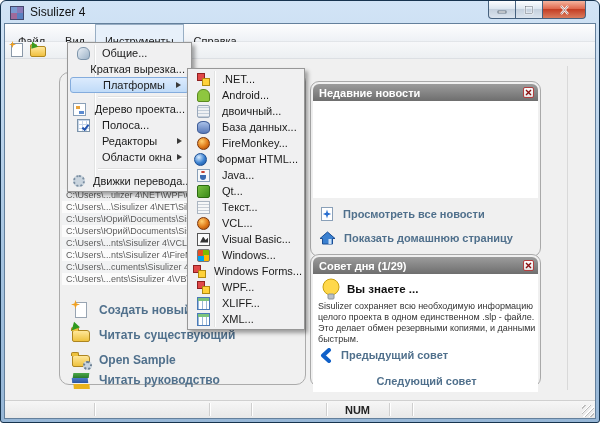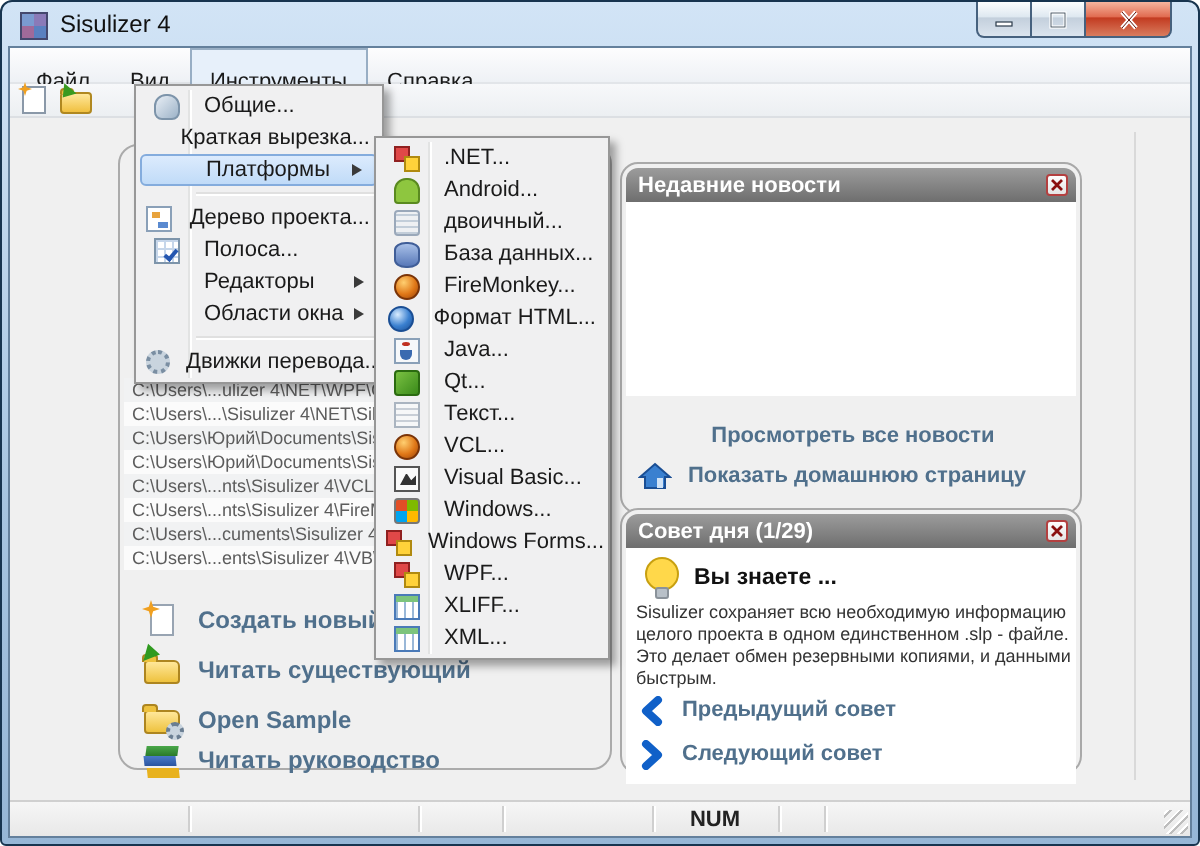--- a/index.html
+++ b/index.html
@@ -206,21 +206,21 @@
     <div class="rbox news-box">
       <div class="phead">
         <span>Недавние новости</span>
         <span class="pclose">
           <svg width="7" height="7">
               <path d="M1 1 L6 6 M6 1 L1 6" stroke="#8a1010" stroke-width="1.4"></path>
             </svg>
         </span>
       </div>
       <div class="pbody news-body"></div>
-      <div class="link-row" style="top:122px;flex-direction:column;">
+      <div class="link-row" style="top:122px;">
         <svg width="16" height="16">
           <rect x="2.5" y="1.5" width="11" height="13" fill="#fff" stroke="#8aa0b8"></rect>
           <path d="M8 3.6 L9 6.8 L12.2 8 L9 9.2 L8 12.4 L7 9.2 L3.8 8 L7 6.8 Z" fill="#2a6fd0"></path>
         </svg>
         <span>Просмотреть все новости</span>
       </div>
       <div class="link-row" style="top:146px;">
         <svg width="17" height="16">
           <path d="M8.5 2 L16 8.5 L13.5 8.5 L13.5 14 L3.5 14 L3.5 8.5 L1 8.5 Z" fill="#3a80d0" stroke="#1a4e94"></path>
           <rect x="9.5" y="9" width="3" height="5" fill="#cfe2f6"></rect>
@@ -244,21 +244,21 @@
         <rect x="8" y="16" width="6" height="5" rx="1" fill="#b8c0c8" stroke="#8a929a"></rect>
       </svg>
       <div class="tip-head">Вы знаете ...</div>
       <div class="tip-text">Sisulizer сохраняет всю необходимую информацию целого проекта в одном единственном .slp - файле. Это делает обмен резервными копиями, и данными быстрым.</div>
       <div class="link-row" style="top:90px;">
         <svg width="14" height="15">
             <path d="M10 2 L4 7.5 L10 13" stroke="#1060c8" stroke-width="4" fill="none" stroke-linejoin="round" stroke-linecap="round"></path>
           </svg>
         <span>Предыдущий совет</span>
       </div>
-      <div class="link-row" style="top:112px;">
+      <div class="link-row" style="top:112px;flex-direction:column;">
         <svg width="14" height="15">
             <path d="M4 2 L10 7.5 L4 13" stroke="#1060c8" stroke-width="4" fill="none" stroke-linejoin="round" stroke-linecap="round"></path>
           </svg>
         <span>Следующий совет</span>
       </div>
     </div>
 
     <div class="vline"></div>
 
     <div class="menu tools-menu">

